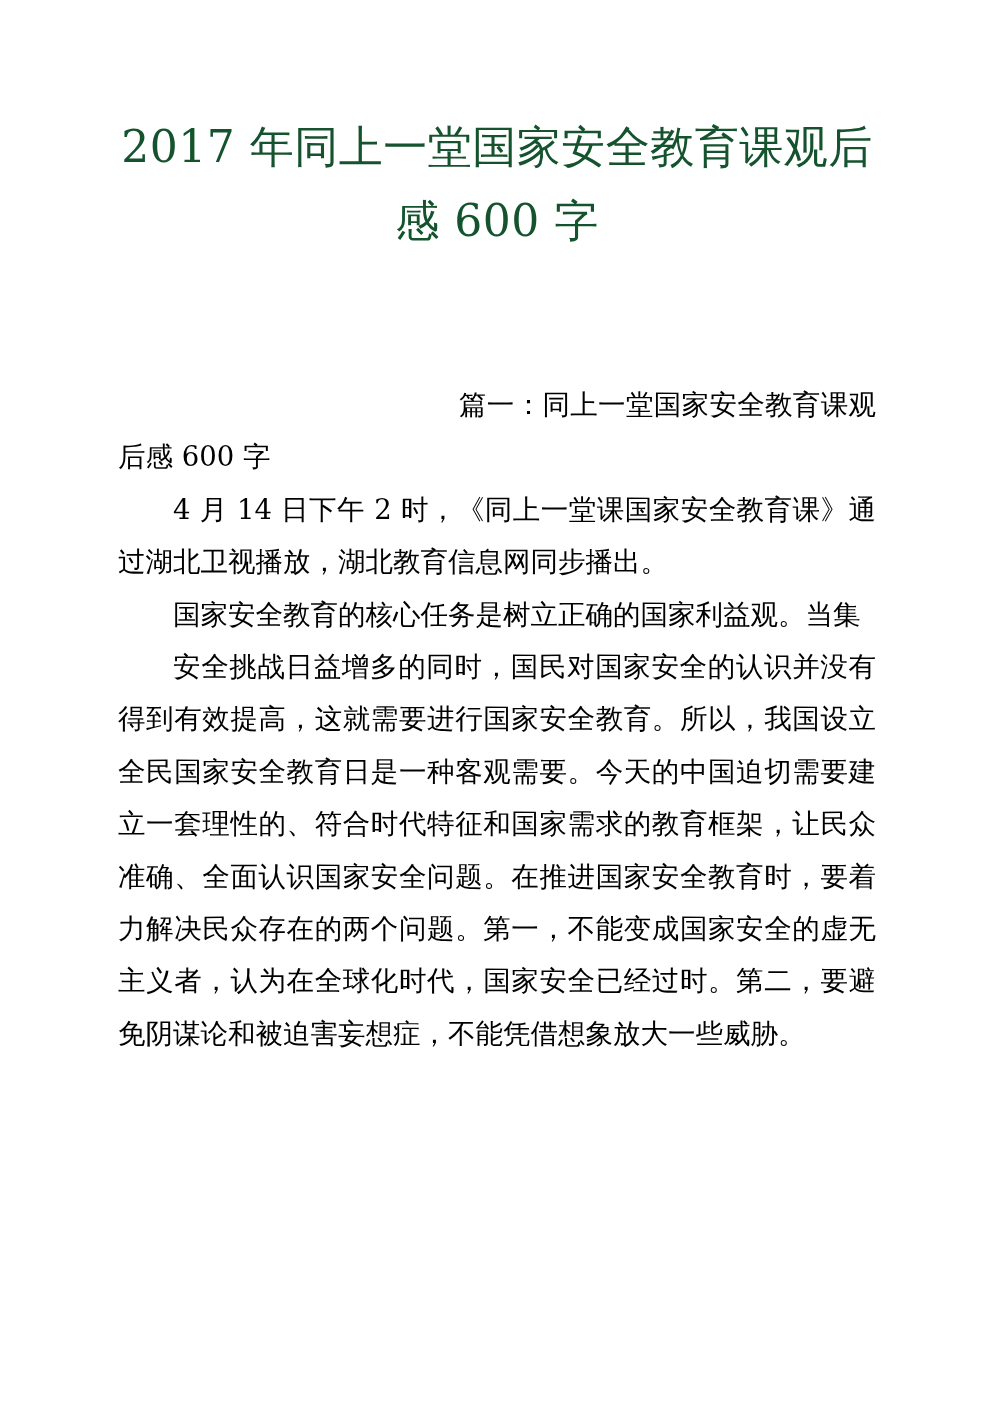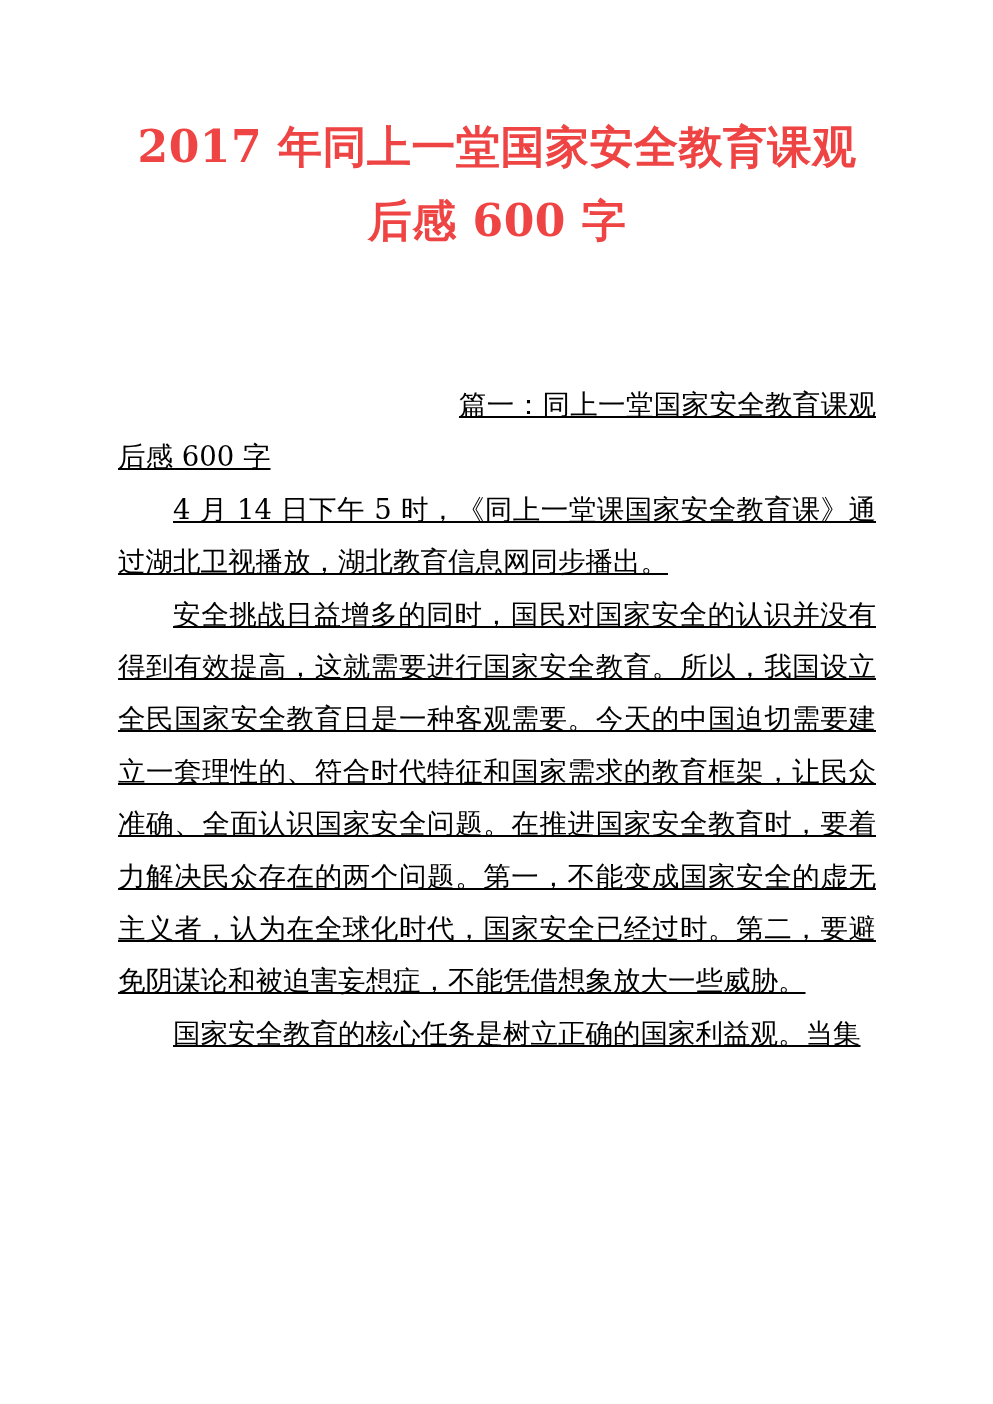--- a/index.html
+++ b/index.html
@@ -20,43 +20,42 @@
   .doc-body {
     position: absolute;
     left: 118px;
     top: 0;
     width: 758px;
   }
 
   
   .doc-title {
     font-family: "DejaVu Serif", "Liberation Serif", serif;
-    font-weight: 700;
+    font-weight: 400;
     font-size: 44px;
     line-height: 74px;
     text-align: center;
-    color: #ef4444;
+    color: #14532d;
     margin: 0;
     padding-top: 110px;
     letter-spacing: 0.5px;
     white-space: pre-wrap;
   }
 
   
   .para {
     font-family: "DejaVu Serif", "Liberation Serif", serif;
     font-size: 27.5px;
     line-height: 52.4px;
     color: #000000;
     margin: 0;
     text-align: justify;
     text-justify: inter-character;
     letter-spacing: 0px;
     word-break: break-all;
-    text-decoration: underline;
   }
 
   .para.indent-2 {
     text-indent: 2em;
   }
 
   .para.indent-big {
     text-indent: 12.4em;
   }
 
@@ -70,22 +69,22 @@
 <div class="page">
 
   <div class="doc-body">
 
     <h1 class="doc-title">2017 年同上一堂国家安全教育课观后感 600 字</h1>
 
     <div class="gap-after-title"></div>
 
     <p class="para indent-big">篇一：同上一堂国家安全教育课观后感 600 字</p>
 
-    <p class="para indent-2">4 月 14 日下午 5 时，《同上一堂课国家安全教育课》通过湖北卫视播放，湖北教育信息网同步播出。</p>
+    <p class="para indent-2">4 月 14 日下午 2 时，《同上一堂课国家安全教育课》通过湖北卫视播放，湖北教育信息网同步播出。</p>
 
 
+    <p class="para indent-2">国家安全教育的核心任务是树立正确的国家利益观。当集</p>
+
     <p class="para indent-2">安全挑战日益增多的同时，国民对国家安全的认识并没有得到有效提高，这就需要进行国家安全教育。所以，我国设立全民国家安全教育日是一种客观需要。今天的中国迫切需要建立一套理性的、符合时代特征和国家需求的教育框架，让民众准确、全面认识国家安全问题。在推进国家安全教育时，要着力解决民众存在的两个问题。第一，不能变成国家安全的虚无主义者，认为在全球化时代，国家安全已经过时。第二，要避免阴谋论和被迫害妄想症，不能凭借想象放大一些威胁。</p>
-
-    <p class="para indent-2">国家安全教育的核心任务是树立正确的国家利益观。当集</p>
 
   </div>
 
 </div>
 
 </body></html>

